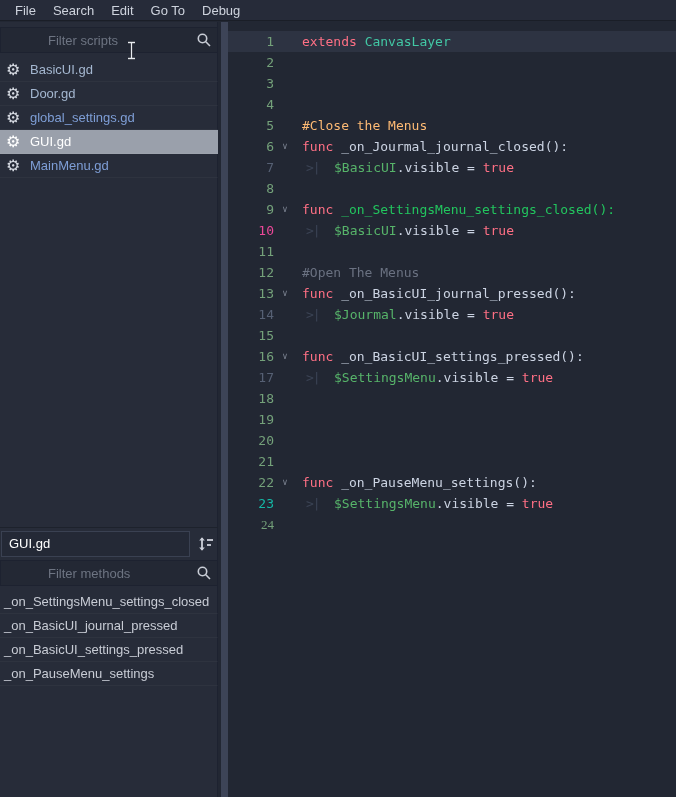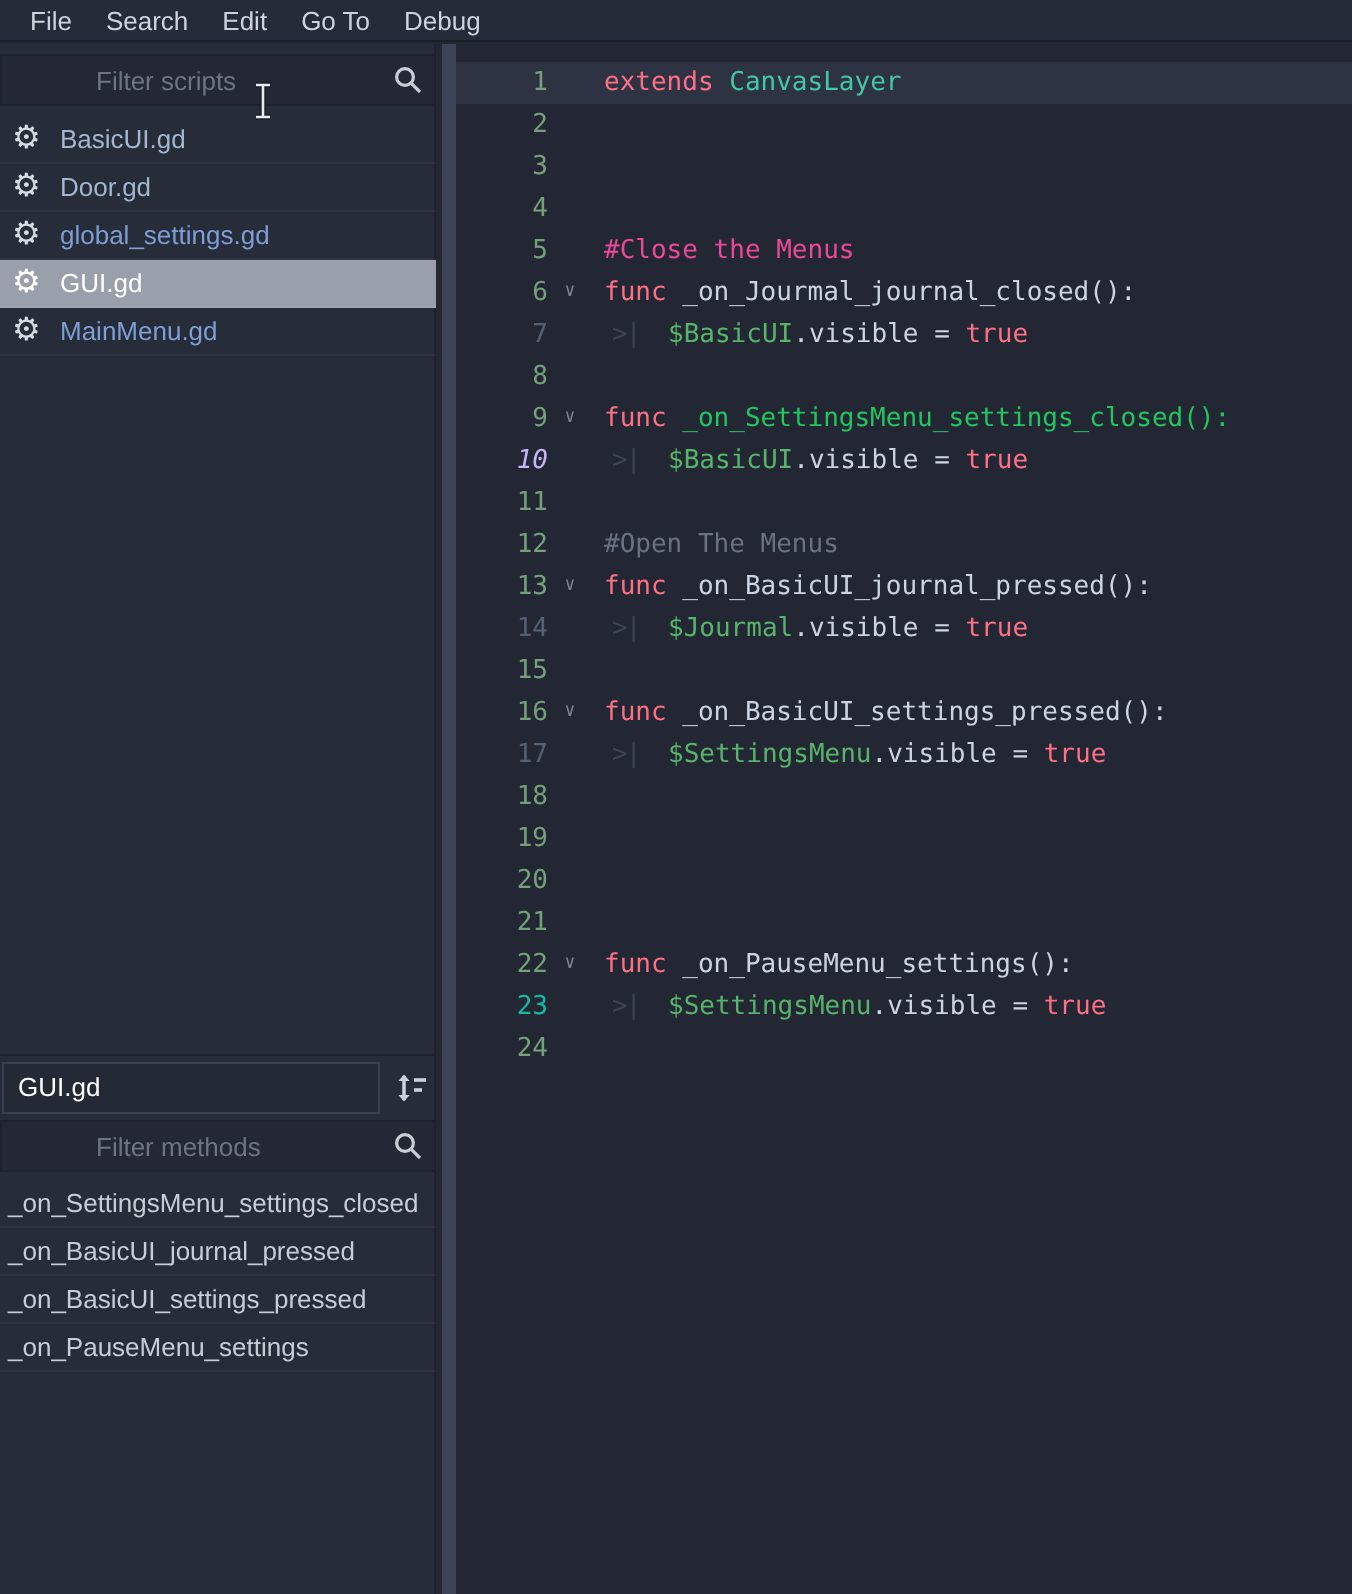--- a/index.html
+++ b/index.html
@@ -145,40 +145,40 @@
     </div>
 </div>
 
 <div class="splitter"></div>
 
 <div class="editor">
     <div class="line hl" style="top: 9px;"><span class="ln" style="color: rgb(116, 161, 122);">1</span><span class="code"><span style="color: rgb(255, 112, 133);">extends</span><span style="color: rgb(204, 212, 227);"> </span><span style="color: rgb(66, 200, 165);">CanvasLayer</span></span></div>
     <div class="line" style="top: 30px;"><span class="ln" style="color: rgb(116, 161, 122);">2</span><span class="code"></span></div>
     <div class="line" style="top: 51px;"><span class="ln" style="color: rgb(116, 161, 122);">3</span><span class="code"></span></div>
     <div class="line" style="top: 72px;"><span class="ln" style="color: rgb(116, 161, 122);">4</span><span class="code"></span></div>
-    <div class="line" style="top: 93px;"><span class="ln" style="color: rgb(116, 161, 122);">5</span><span class="code"><span style="color: #ec4899;">#Close the Menus</span></span></div>
+    <div class="line" style="top: 93px;"><span class="ln" style="color: rgb(116, 161, 122);">5</span><span class="code"><span style="color: #fdba74;">#Close the Menus</span></span></div>
     <div class="line" style="top: 114px;"><span class="ln" style="color: rgb(116, 161, 122);">6</span><span class="fold">∨</span><span class="code"><span style="color: rgb(255, 112, 133);">func</span><span style="color: rgb(204, 212, 227);"> _on_Jourmal_journal_closed():</span></span></div>
     <div class="line" style="top: 135px;"><span class="ln" style="color: rgb(86, 96, 116);">7</span><span class="code"><span class="tok-tab" style="color: rgb(59, 67, 84);">&gt;|</span><span style="color: rgb(87, 180, 106);">$BasicUI</span><span style="color: rgb(204, 212, 227);">.visible = </span><span style="color: rgb(255, 112, 133);">true</span></span></div>
     <div class="line" style="top: 156px;"><span class="ln" style="color: rgb(116, 161, 122);">8</span><span class="code"></span></div>
     <div class="line" style="top: 177px;"><span class="ln" style="color: rgb(116, 161, 122);">9</span><span class="fold">∨</span><span class="code"><span style="color: rgb(255, 112, 133);">func</span><span style="color: #22c55e;"> _on_SettingsMenu_settings_closed():</span></span></div>
-    <div class="line" style="top: 198px;"><span class="ln" style="color: #c4b5fd; font-style: italic;">10</span><span class="code"><span class="tok-tab" style="color: rgb(59, 67, 84);">&gt;|</span><span style="color: rgb(87, 180, 106);">$BasicUI</span><span style="color: rgb(204, 212, 227);">.visible = </span><span style="color: rgb(255, 112, 133);">true</span></span></div>
+    <div class="line" style="top: 198px;"><span class="ln" style="color: #ec4899;">10</span><span class="code"><span class="tok-tab" style="color: rgb(59, 67, 84);">&gt;|</span><span style="color: rgb(87, 180, 106);">$BasicUI</span><span style="color: rgb(204, 212, 227);">.visible = </span><span style="color: rgb(255, 112, 133);">true</span></span></div>
     <div class="line" style="top: 219px;"><span class="ln" style="color: rgb(116, 161, 122);">11</span><span class="code"></span></div>
     <div class="line" style="top: 240px;"><span class="ln" style="color: rgb(116, 161, 122);">12</span><span class="code"><span style="color: rgb(106, 113, 129);">#Open The Menus</span></span></div>
     <div class="line" style="top: 261px;"><span class="ln" style="color: rgb(116, 161, 122);">13</span><span class="fold">∨</span><span class="code"><span style="color: rgb(255, 112, 133);">func</span><span style="color: rgb(204, 212, 227);"> _on_BasicUI_journal_pressed():</span></span></div>
     <div class="line" style="top: 282px;"><span class="ln" style="color: rgb(86, 96, 116);">14</span><span class="code"><span class="tok-tab" style="color: rgb(59, 67, 84);">&gt;|</span><span style="color: rgb(87, 180, 106);">$Jourmal</span><span style="color: rgb(204, 212, 227);">.visible = </span><span style="color: rgb(255, 112, 133);">true</span></span></div>
     <div class="line" style="top: 303px;"><span class="ln" style="color: rgb(116, 161, 122);">15</span><span class="code"></span></div>
     <div class="line" style="top: 324px;"><span class="ln" style="color: rgb(116, 161, 122);">16</span><span class="fold">∨</span><span class="code"><span style="color: rgb(255, 112, 133);">func</span><span style="color: rgb(204, 212, 227);"> _on_BasicUI_settings_pressed():</span></span></div>
     <div class="line" style="top: 345px;"><span class="ln" style="color: rgb(86, 96, 116);">17</span><span class="code"><span class="tok-tab" style="color: rgb(59, 67, 84);">&gt;|</span><span style="color: rgb(87, 180, 106);">$SettingsMenu</span><span style="color: rgb(204, 212, 227);">.visible = </span><span style="color: rgb(255, 112, 133);">true</span></span></div>
     <div class="line" style="top: 366px;"><span class="ln" style="color: rgb(116, 161, 122);">18</span><span class="code"></span></div>
     <div class="line" style="top: 387px;"><span class="ln" style="color: rgb(116, 161, 122);">19</span><span class="code"></span></div>
     <div class="line" style="top: 408px;"><span class="ln" style="color: rgb(116, 161, 122);">20</span><span class="code"></span></div>
     <div class="line" style="top: 429px;"><span class="ln" style="color: rgb(116, 161, 122);">21</span><span class="code"></span></div>
     <div class="line" style="top: 450px;"><span class="ln" style="color: rgb(116, 161, 122);">22</span><span class="fold">∨</span><span class="code"><span style="color: rgb(255, 112, 133);">func</span><span style="color: rgb(204, 212, 227);"> _on_PauseMenu_settings():</span></span></div>
     <div class="line" style="top: 471px;"><span class="ln" style="color: #14b8a6;">23</span><span class="code"><span class="tok-tab" style="color: rgb(59, 67, 84);">&gt;|</span><span style="color: rgb(87, 180, 106);">$SettingsMenu</span><span style="color: rgb(204, 212, 227);">.visible = </span><span style="color: rgb(255, 112, 133);">true</span></span></div>
-    <div class="line" style="top: 492px;"><span class="ln" style="color: rgb(116, 161, 122);">24</span><span class="code"></span></div>
+    <div class="line" style="top: 492px; font-family: Liberation Serif, serif;"><span class="ln" style="color: rgb(116, 161, 122);">24</span><span class="code"></span></div>
   </div>
 
 <svg class="ibeam" viewBox="0 0 11 19">
   <g stroke="#1a1e27" stroke-width="3" fill="none">
     <path d="M2 1.5 H9 M5.5 1.5 V17.5 M2 17.5 H9"></path>
   </g>
   <g stroke="#e8ebf0" stroke-width="1.3" fill="none">
     <path d="M2 1.5 H9 M5.5 1.5 V17.5 M2 17.5 H9"></path>
   </g>
 </svg>

